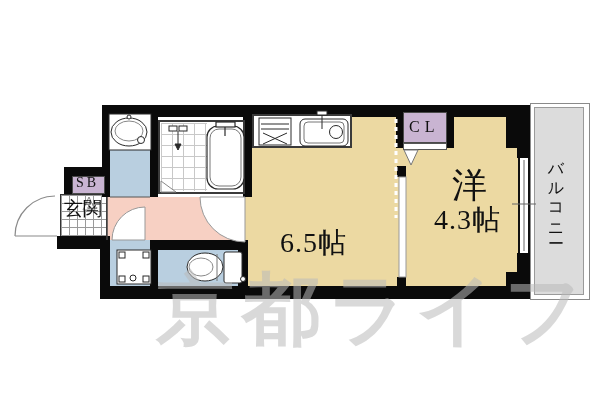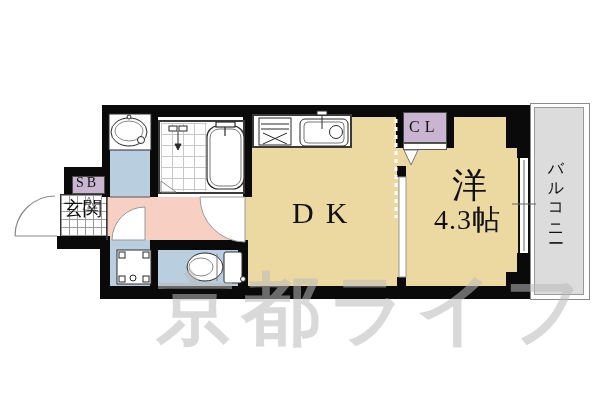--- a/index.html
+++ b/index.html
@@ -161,21 +161,21 @@
     <rect x="399" y="177" width="7" height="100" fill="#fff" stroke="#999" stroke-width="1"></rect>
 
     <g stroke="#666" stroke-width="1">
       <line x1="524" y1="160" x2="524" y2="251"></line>
       <line x1="512" y1="204" x2="536" y2="204"></line>
     </g>
 
     <line x1="110" y1="197" x2="150" y2="197" stroke="#555" stroke-width="1"></line>
   </svg>
 
-  <div class="abs lbl z4" id="dk-label" style="left:292px;top:198px;">DK</div>
+  <div class="abs lbl z4" id="dk-size" style="left:280px;top:229px;">6.5帖</div>
   <div class="abs lbl z4" id="yo-label" style="left:452px;top:168px;">洋</div>
   <div class="abs lbl z4" id="yo-size" style="left:418px;top:206px;">4.3帖</div>
   <div class="abs lbl z4" id="cl-label" style="left:409px;top:119px;">CL</div>
   <div class="abs lbl z4" id="sb-label" style="left:76px;top:176px;">SB</div>
   <div class="abs lbl z4" id="genkan-label" style="left:64px;top:199px;">玄関</div>
   <div class="abs lbl z4" id="balcony-label" style="left:548px;top:150px;">バルコニー</div>
 
   <div class="abs z5" id="watermark" style="left:156px;top:258px;">京都ライフ</div>
 
 </div>

